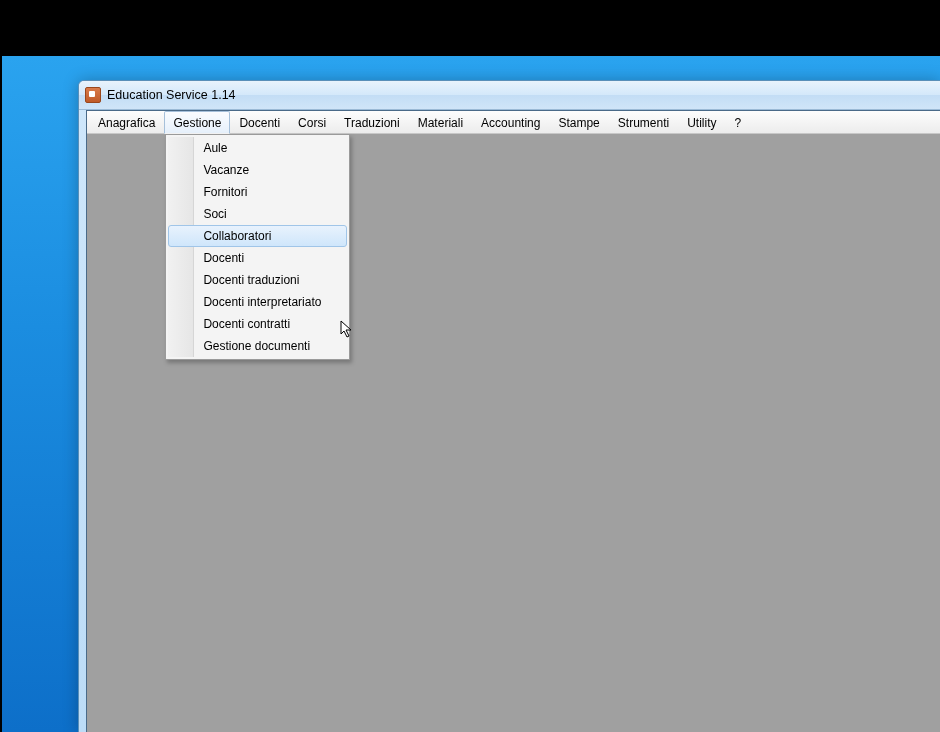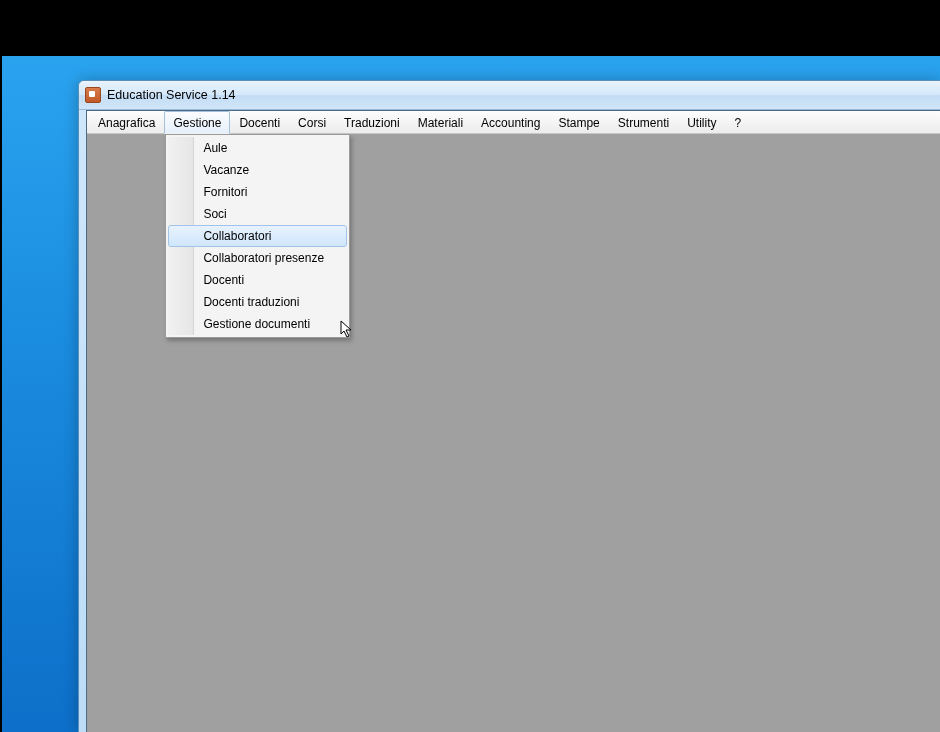--- a/index.html
+++ b/index.html
@@ -181,27 +181,30 @@
           <div class="dropdown-item">
               <span>Fornitori</span>
             </div>
           <div class="dropdown-item">
               <span>Soci</span>
             </div>
           <div class="dropdown-item highlight">
               <span>Collaboratori</span>
             </div>
           <div class="dropdown-item">
-              <span>Collaboratori presenze</span>
-            </div>
-          <div class="dropdown-item">
               <span>Docenti</span>
             </div>
           <div class="dropdown-item">
               <span>Docenti traduzioni</span>
+            </div>
+          <div class="dropdown-item">
+              <span>Docenti interpretariato</span>
+            </div>
+          <div class="dropdown-item">
+              <span>Docenti contratti</span>
             </div>
           <div class="dropdown-item">
               <span>Gestione documenti</span>
             </div>
         </div>
       </div>
       <div class="menu-item">
           <span>Docenti</span>
         </div>
       <div class="menu-item">

